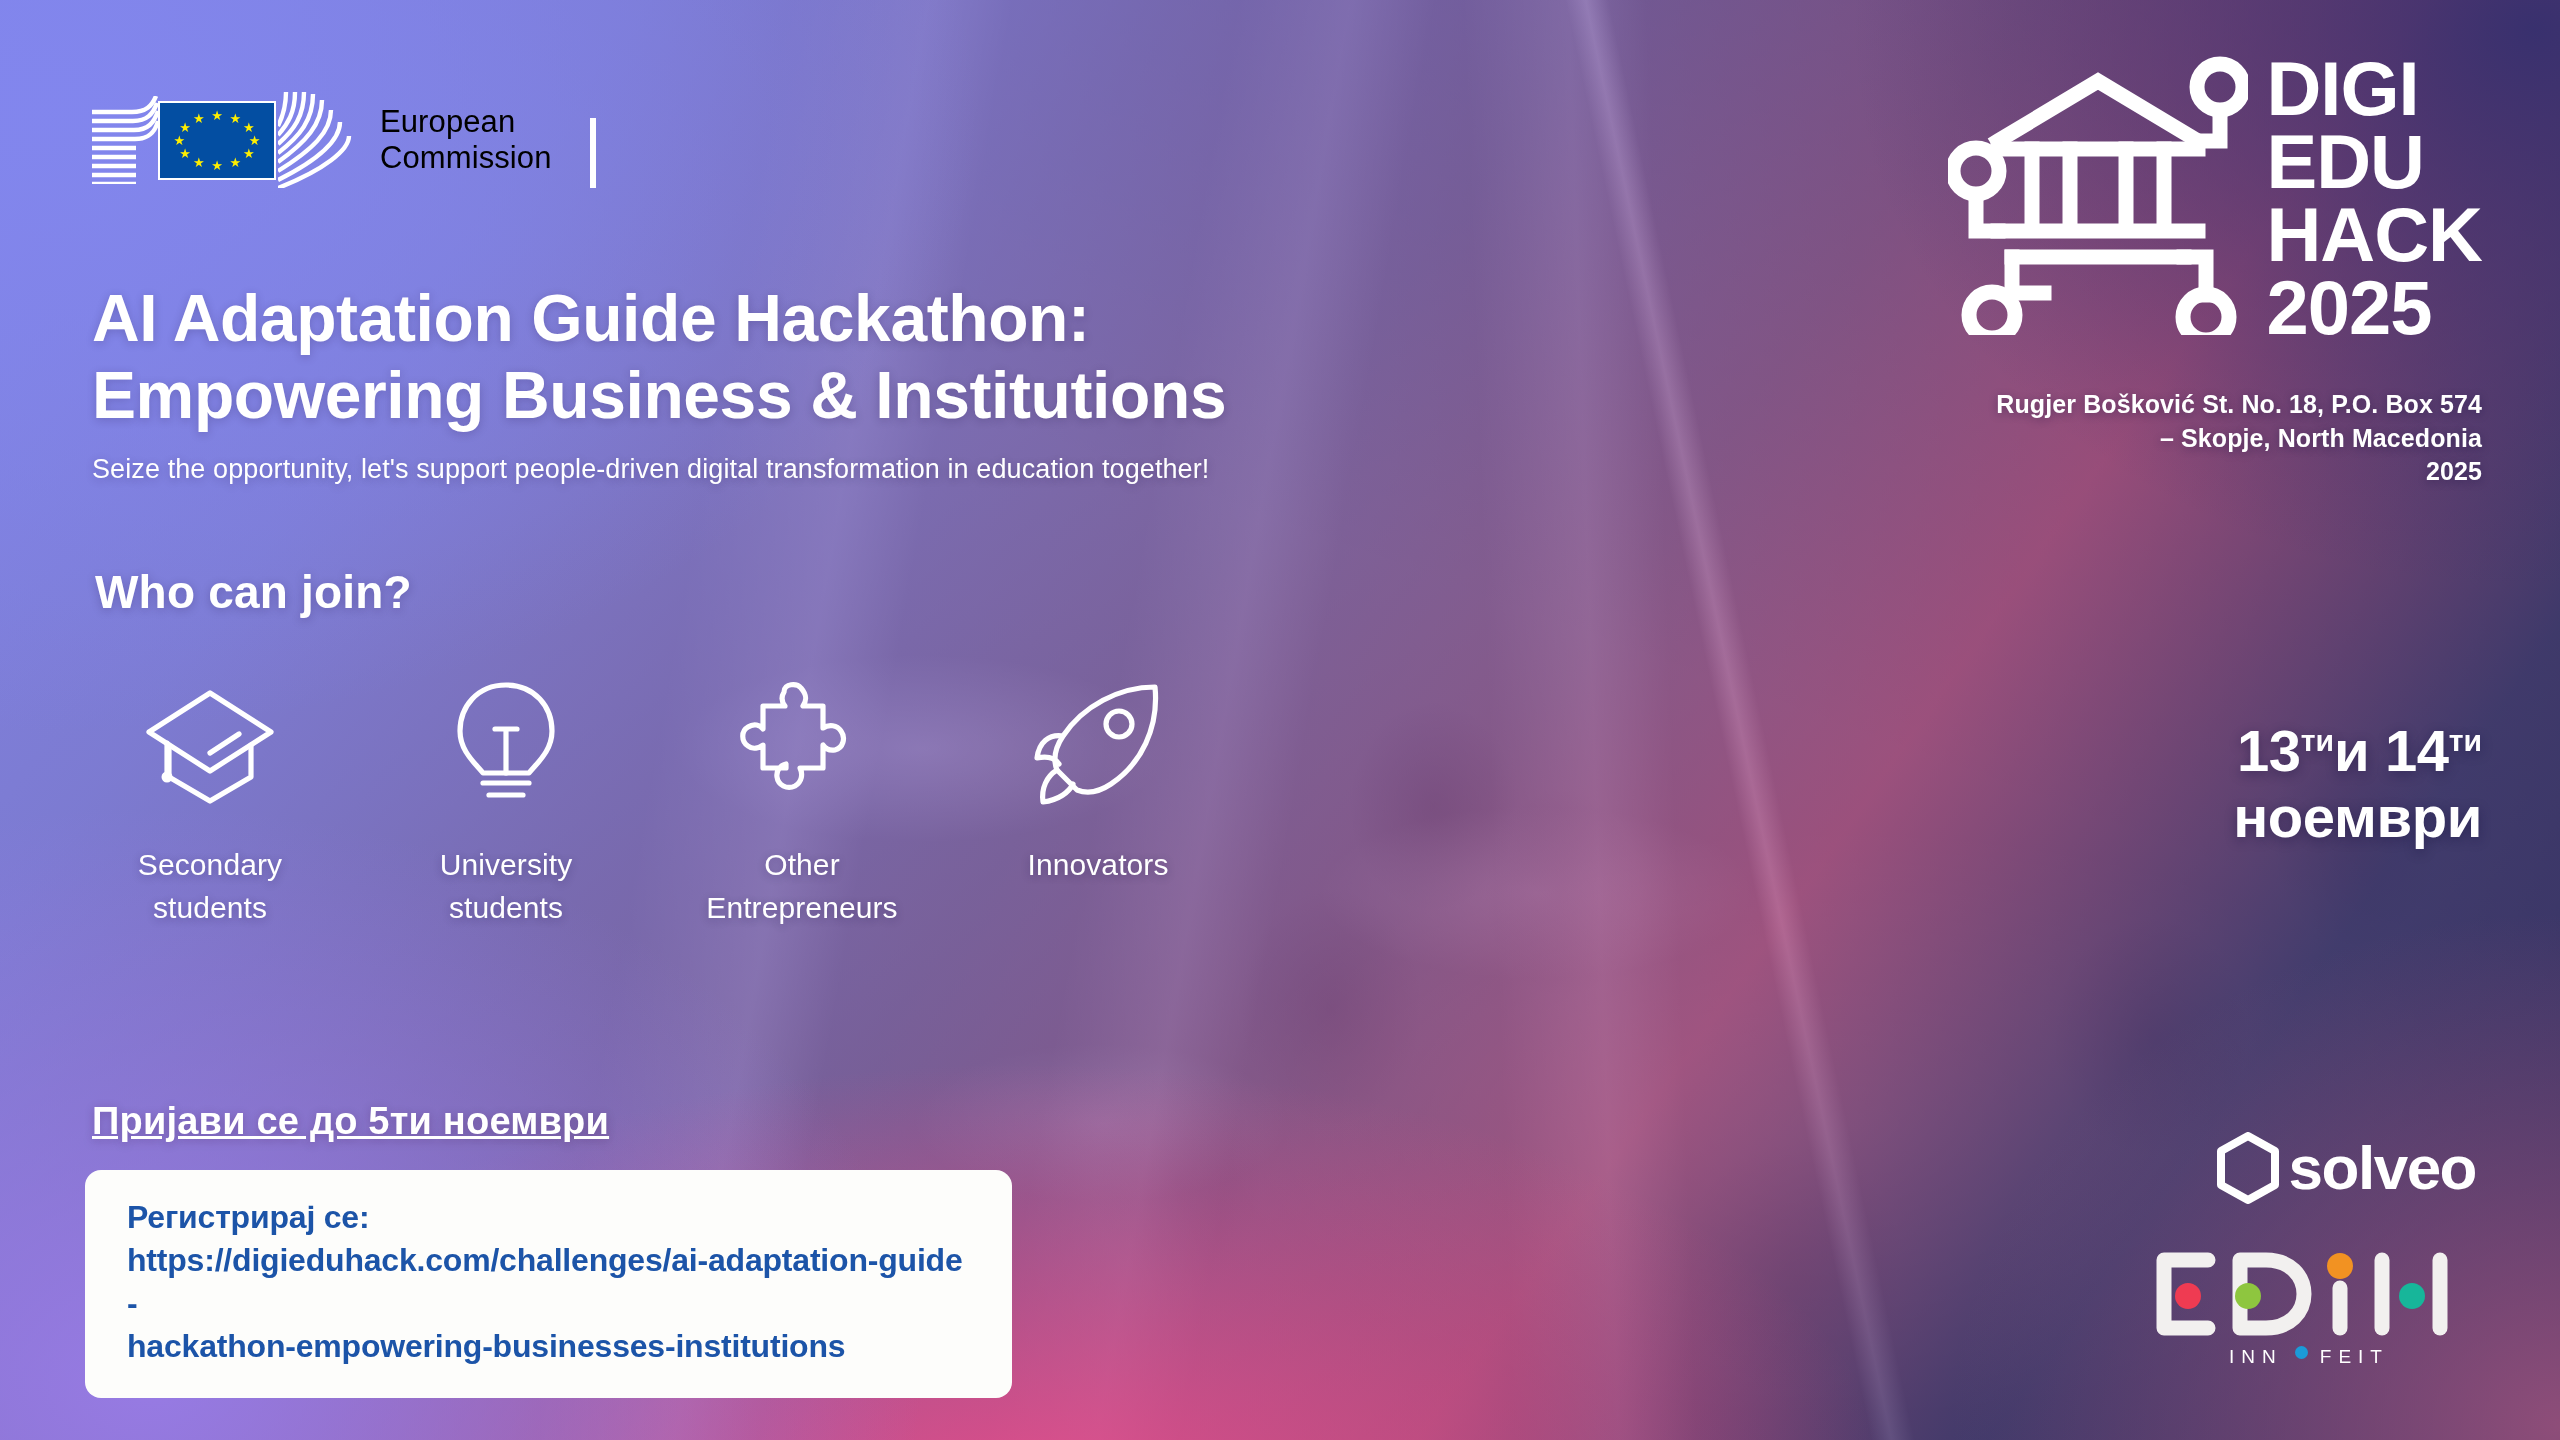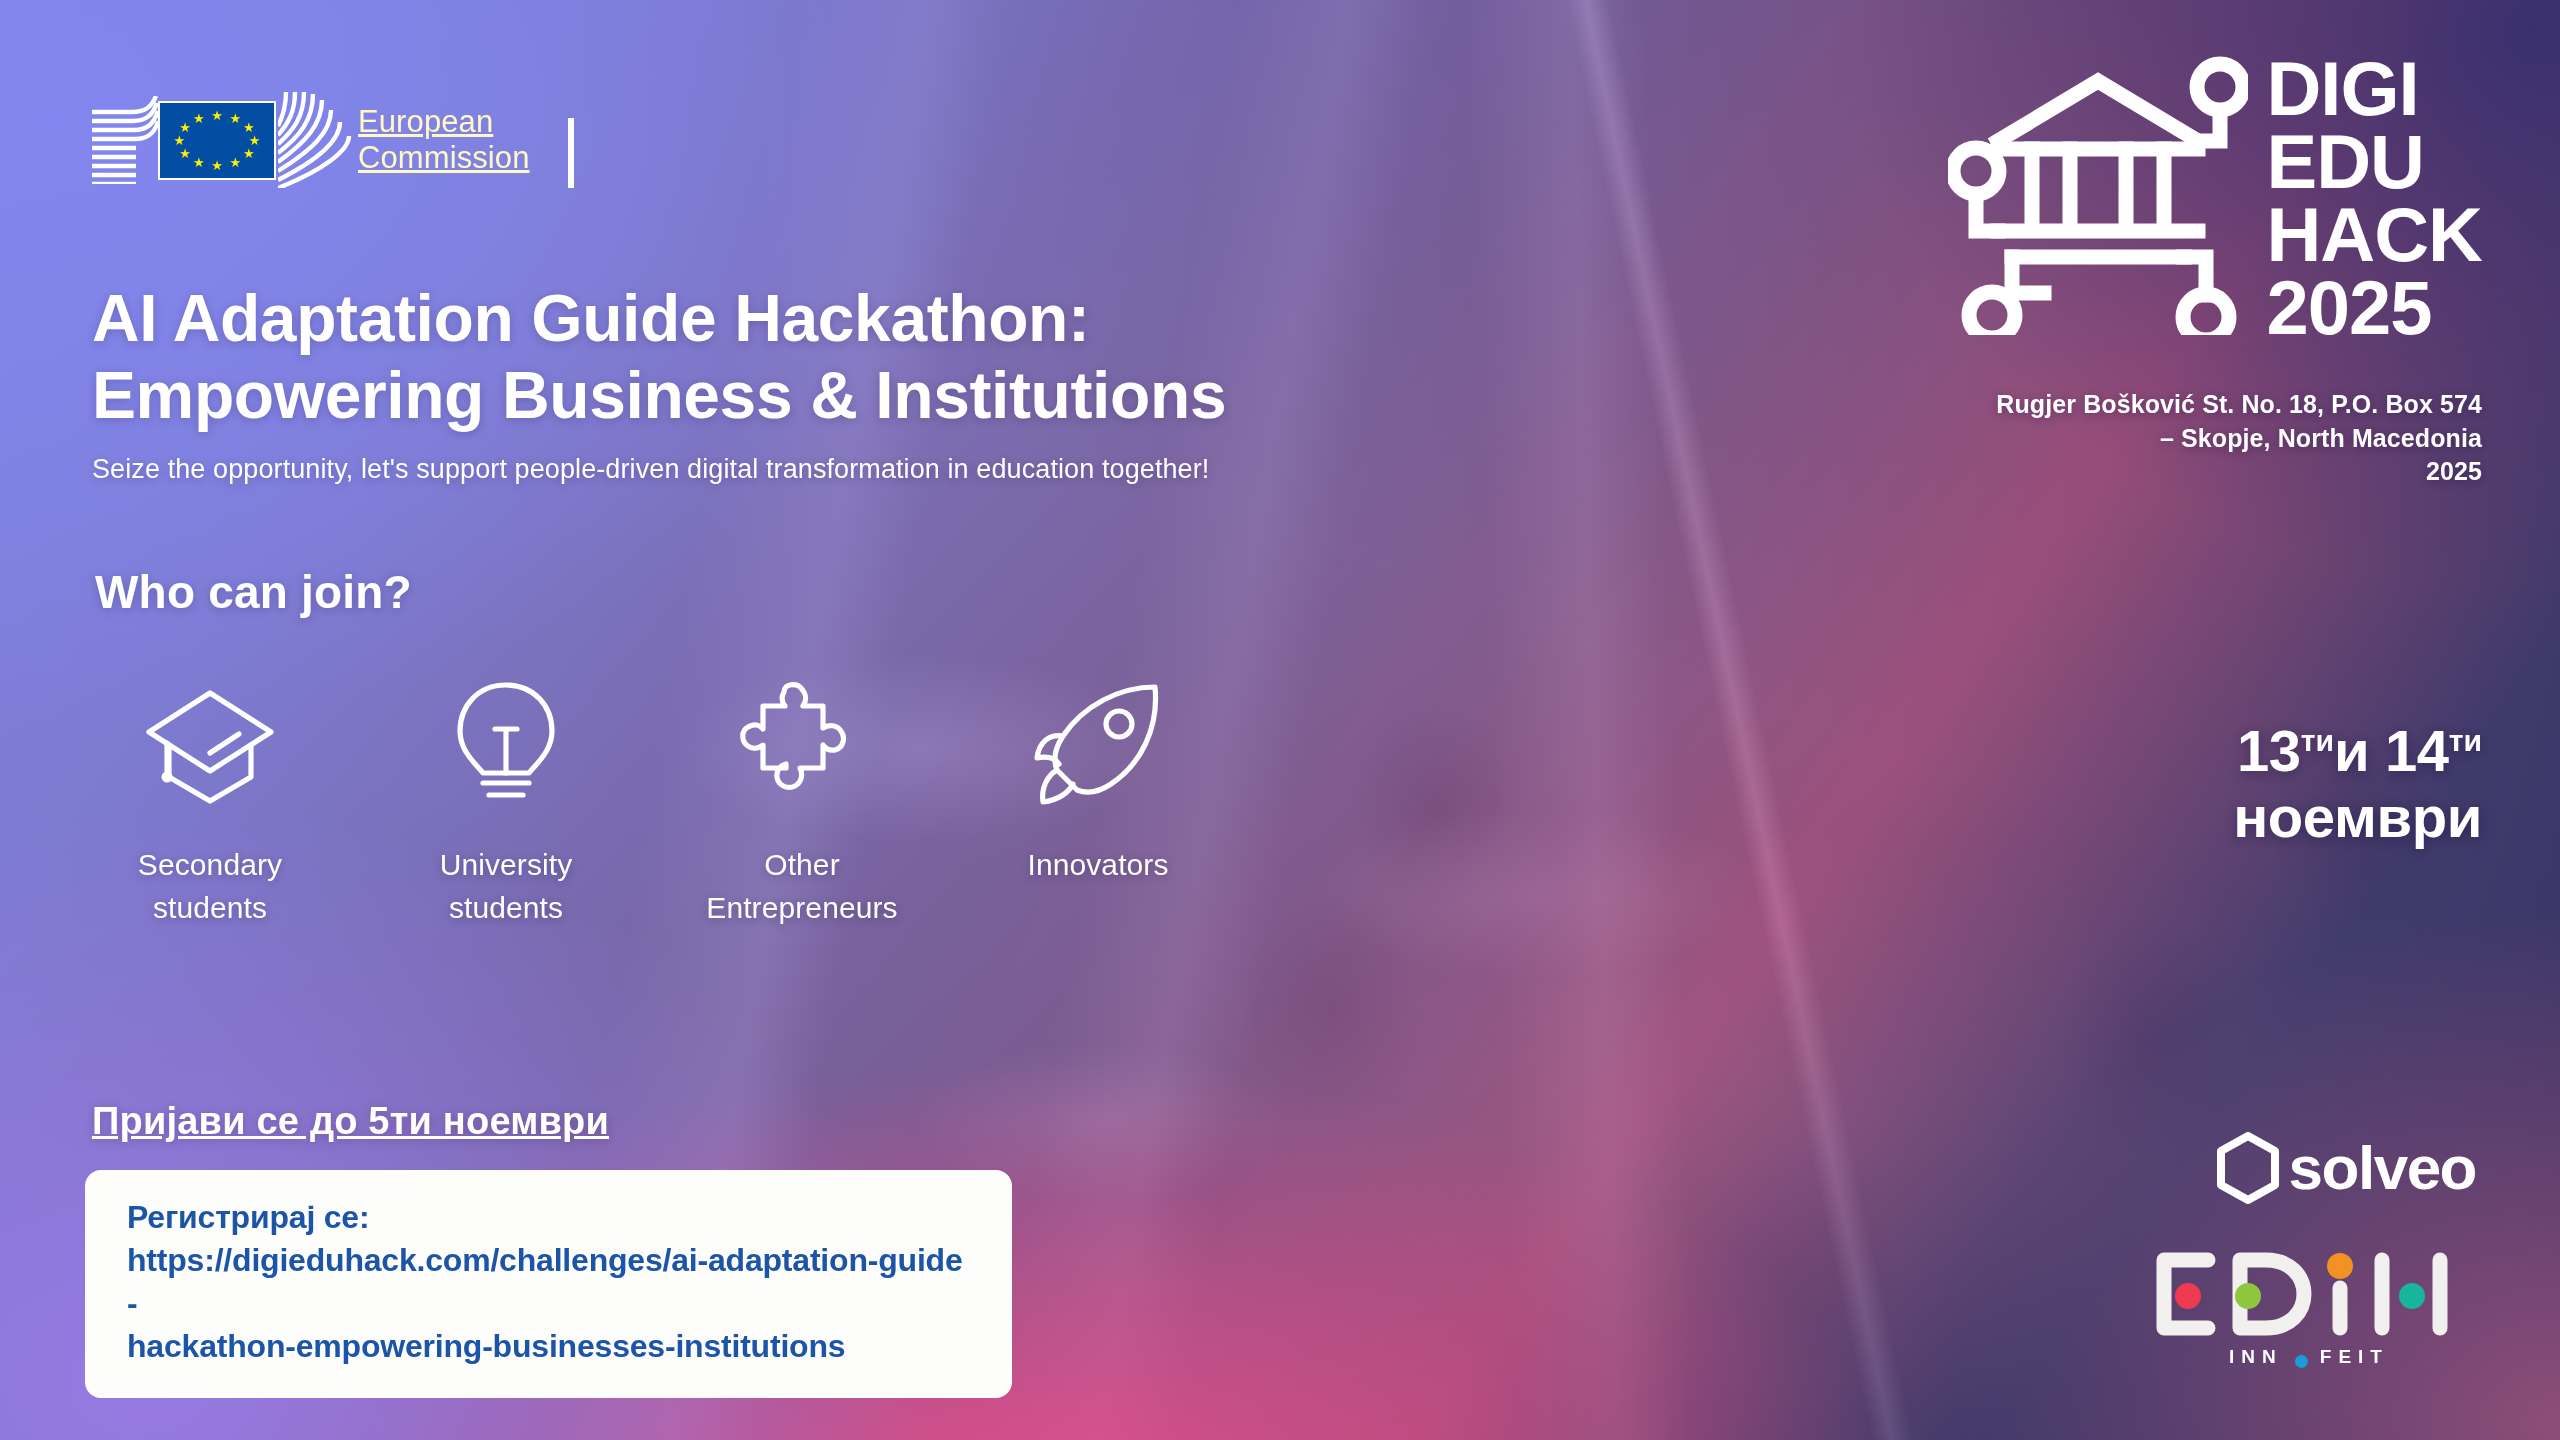--- a/index.html
+++ b/index.html
@@ -80,22 +80,22 @@
   
   .ec-logo { position:absolute; left:92px; top:92px; display:flex; align-items:center; }
   .ec-flag-wrap { display:flex; align-items:center; }
   .ec-swash { width:66px; height:88px; }
   .ec-flag  { width:118px; height:79px; background:#034ea2; position:relative;
               border:2px solid #ffffff; }
   .ec-stars { position:absolute; inset:0; }
   .ec-star  { position:absolute; color:#ffef00; font-size:13px; line-height:1;
               transform:translate(-50%,-50%); }
   .ec-swash2 { width:80px; height:96px; margin-left:2px; }
-  .ec-text { color:#fef9c3; font-size:31px; line-height:1.16;
-             font-weight:400; letter-spacing:.1px;text-decoration:underline; }
+  .ec-text { margin-left:22px; color:#000000; font-size:31px; line-height:1.16;
+             font-weight:400; letter-spacing:.1px; }
   .ec-divider { width:6px; height:70px; background:#fff; margin-left:38px; margin-top:26px; }
 
   
   .title {
     position:absolute; left:92px; top:280px;
     color:#fff; font-size:66px; font-weight:700; line-height:1.16;
     letter-spacing:-.4px; text-shadow:0 2px 10px rgba(30,20,70,.22);
   }
   .subtitle {
     position:absolute; left:92px; top:454px;
@@ -161,22 +161,22 @@
   }
 
   
   .solveo { position:absolute; right:84px; top:1132px; display:flex; align-items:center; gap:8px; }
   .solveo-hex { width:66px; height:72px; }
   .solveo-word { color:#fff; font-size:62px; font-weight:600; letter-spacing:-1.5px; line-height:1; }
 
   .edih { position:absolute; right:86px; top:1248px; width:330px; }
   .edih-mark { width:330px; height:92px; display:block; }
   .edih-sub {
-    margin-top:6px; display:flex; align-items:flex-end; justify-content:center; gap:12px;
-    color:#fff; font-size:19px; letter-spacing:7px; font-weight:700;
+    margin-top:6px; display:flex; align-items:flex-start; justify-content:center; gap:12px;
+    color:#fff; font-size:19px; letter-spacing:7px; font-weight:400;
   }
   .edih-sub .dot { width:13px; height:13px; border-radius:50%; background:#1b9bd8; display:inline-block; }
 </style>
 </head>
 <body>
 
 <div id="poster">
 
   <div class="photo"></div>
   <div class="tint"></div>

